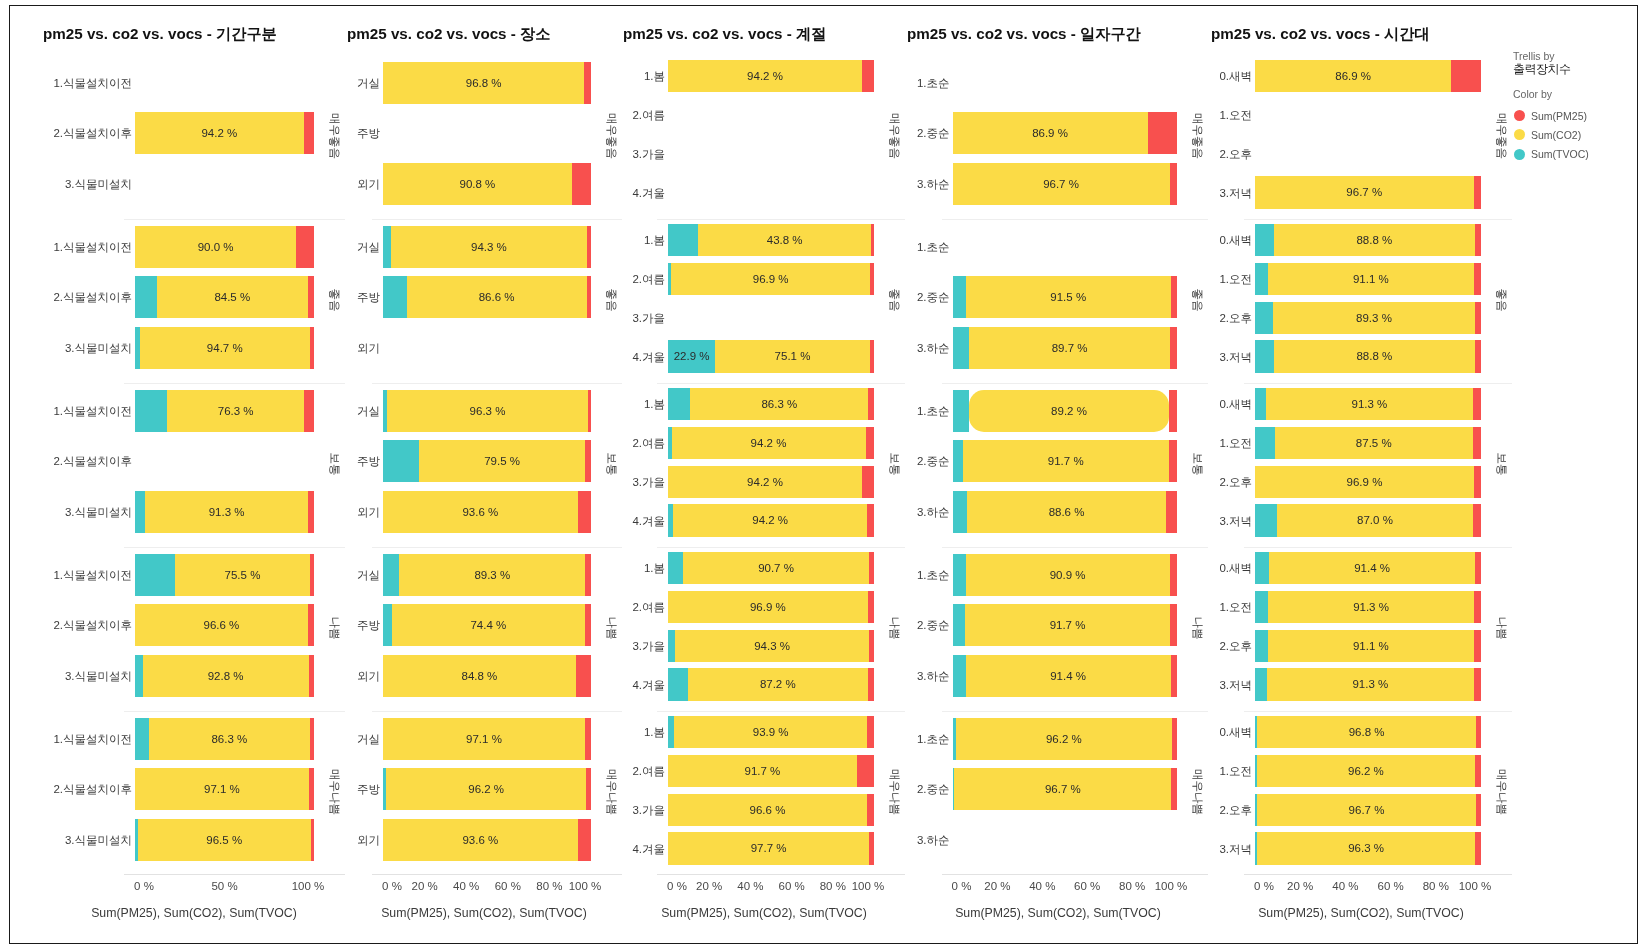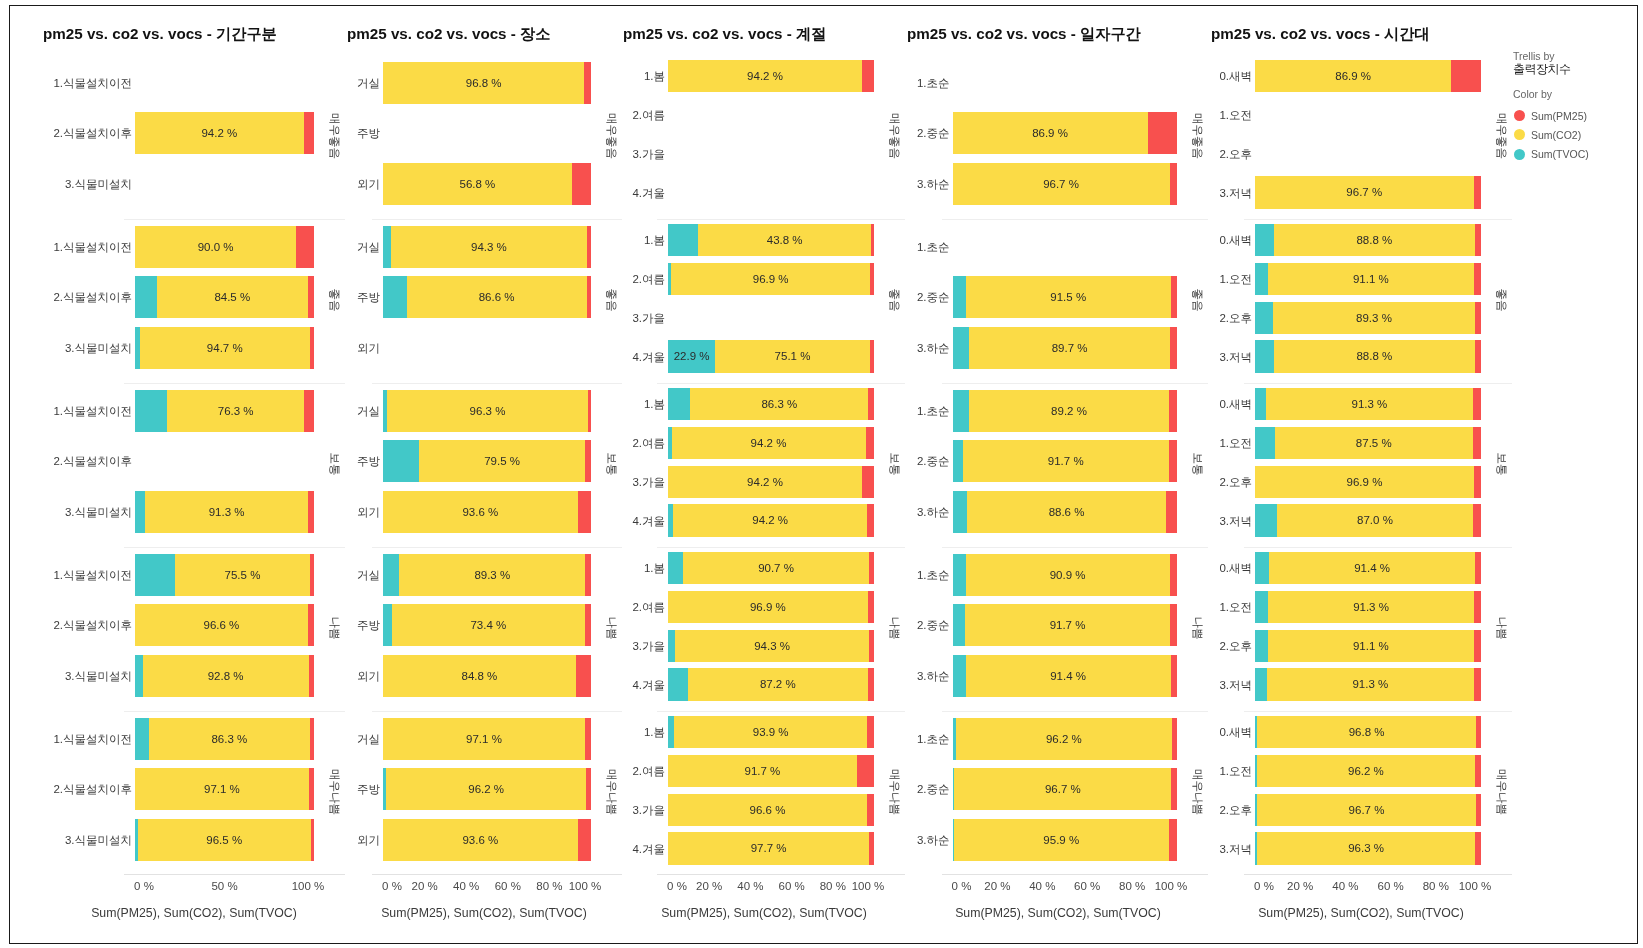--- a/index.html
+++ b/index.html
@@ -161,21 +161,21 @@
       <div class="bar" style="left: 383px; top: 62.0084px; width: 208px; height: 41.9832px;">
         <div class="seg co2" style="width: 96.8%;">
           <div class="vlabel">96.8 %</div>
         </div>
         <div class="seg pm25" style="width: 3.2%;"></div>
       </div>
       <div class="catlab" style="left: 290px; top: 128.4px; width: 90px; padding-right: 7px;">주방</div>
       <div class="catlab" style="left: 290px; top: 178.8px; width: 90px; padding-right: 7px;">외기</div>
       <div class="bar" style="left: 383px; top: 162.808px; width: 208px; height: 41.9832px;">
         <div class="seg co2" style="width: 90.8%;">
-          <div class="vlabel">56.8 %</div>
+          <div class="vlabel">90.8 %</div>
         </div>
         <div class="seg pm25" style="width: 9.2%;"></div>
       </div>
       <div class="trelrot" style="left: 572px; top: 129px; width: 80px; height: 14px; text-align: center; transform: rotate(90deg);">매우좋음</div>
       <div class="sep" style="left: 372px; top: 219px; width: 250px;"></div>
       <div class="catlab" style="left: 290px; top: 242px; width: 90px; padding-right: 7px;">거실</div>
       <div class="bar" style="left: 383px; top: 226.008px; width: 208px; height: 41.9832px;">
         <div class="seg tvoc" style="width: 3.8%;"></div>
         <div class="seg co2" style="width: 94.3%;">
           <div class="vlabel">94.3 %</div>
@@ -223,21 +223,21 @@
         <div class="seg tvoc" style="width: 7.9%;"></div>
         <div class="seg co2" style="width: 89.3%;">
           <div class="vlabel">89.3 %</div>
         </div>
         <div class="seg pm25" style="width: 2.8%;"></div>
       </div>
       <div class="catlab" style="left: 290px; top: 620.4px; width: 90px; padding-right: 7px;">주방</div>
       <div class="bar" style="left: 383px; top: 604.408px; width: 208px; height: 41.9832px;">
         <div class="seg tvoc" style="width: 4.2%;"></div>
         <div class="seg co2" style="width: 92.9%;">
-          <div class="vlabel">73.4 %</div>
+          <div class="vlabel">74.4 %</div>
         </div>
         <div class="seg pm25" style="width: 2.9%;"></div>
       </div>
       <div class="catlab" style="left: 290px; top: 670.8px; width: 90px; padding-right: 7px;">외기</div>
       <div class="bar" style="left: 383px; top: 654.808px; width: 208px; height: 41.9832px;">
         <div class="seg co2" style="width: 92.7%;">
           <div class="vlabel">84.8 %</div>
         </div>
         <div class="seg pm25" style="width: 7.3%;"></div>
       </div>
@@ -457,21 +457,21 @@
         <div class="seg co2" style="width: 89.7%;">
           <div class="vlabel">89.7 %</div>
         </div>
         <div class="seg pm25" style="width: 3%;"></div>
       </div>
       <div class="trelrot" style="left: 1158px; top: 293px; width: 80px; height: 14px; text-align: center; transform: rotate(90deg);">좋음</div>
       <div class="sep" style="left: 941.5px; top: 383px; width: 266.5px;"></div>
       <div class="catlab" style="left: 850px; top: 406px; width: 99.5px; padding-right: 7px;">1.초순</div>
       <div class="bar" style="left: 952.5px; top: 390.008px; width: 224.5px; height: 41.9832px;">
         <div class="seg tvoc" style="width: 7.3%;"></div>
-        <div class="seg co2" style="width: 89.2%;">
+        <div class="seg co2" style="width: 89.2%; border-radius: 15px;">
           <div class="vlabel">89.2 %</div>
         </div>
         <div class="seg pm25" style="width: 3.5%;"></div>
       </div>
       <div class="catlab" style="left: 850px; top: 456.4px; width: 99.5px; padding-right: 7px;">2.중순</div>
       <div class="bar" style="left: 952.5px; top: 440.408px; width: 224.5px; height: 41.9832px;">
         <div class="seg tvoc" style="width: 4.6%;"></div>
         <div class="seg co2" style="width: 91.7%;">
           <div class="vlabel">91.7 %</div>
         </div>
@@ -523,27 +523,20 @@
       </div>
       <div class="catlab" style="left: 850px; top: 784.4px; width: 99.5px; padding-right: 7px;">2.중순</div>
       <div class="bar" style="left: 952.5px; top: 768.408px; width: 224.5px; height: 41.9832px;">
         <div class="seg tvoc" style="width: 0.8%;"></div>
         <div class="seg co2" style="width: 96.7%;">
           <div class="vlabel">96.7 %</div>
         </div>
         <div class="seg pm25" style="width: 2.5%;"></div>
       </div>
       <div class="catlab" style="left: 850px; top: 834.8px; width: 99.5px; padding-right: 7px;">3.하순</div>
-      <div class="bar" style="left: 952.5px; top: 818.808px; width: 224.5px; height: 41.9832px;">
-        <div class="seg tvoc" style="width: 0.5%;"></div>
-        <div class="seg co2" style="width: 95.9%;">
-          <div class="vlabel">95.9 %</div>
-        </div>
-        <div class="seg pm25" style="width: 3.6%;"></div>
-      </div>
       <div class="trelrot" style="left: 1158px; top: 785px; width: 80px; height: 14px; text-align: center; transform: rotate(90deg);">매우나쁨</div>
       <div class="axis" style="left: 941.5px; top: 874px; width: 266.5px;"></div>
       <div class="tick" style="left: 921.5px; top: 880px; width: 80px;">0 %</div>
       <div class="tick" style="left: 957.4px; top: 880px; width: 80px;">20 %</div>
       <div class="tick" style="left: 1002.3px; top: 880px; width: 80px;">40 %</div>
       <div class="tick" style="left: 1047.2px; top: 880px; width: 80px;">60 %</div>
       <div class="tick" style="left: 1092.1px; top: 880px; width: 80px;">80 %</div>
       <div class="tick" style="left: 1131px; top: 880px; width: 80px;">100 %</div>
       <div class="axlabel" style="left: 1058px; top: 906px;">Sum(PM25), Sum(CO2), Sum(TVOC)</div>
     </div>

